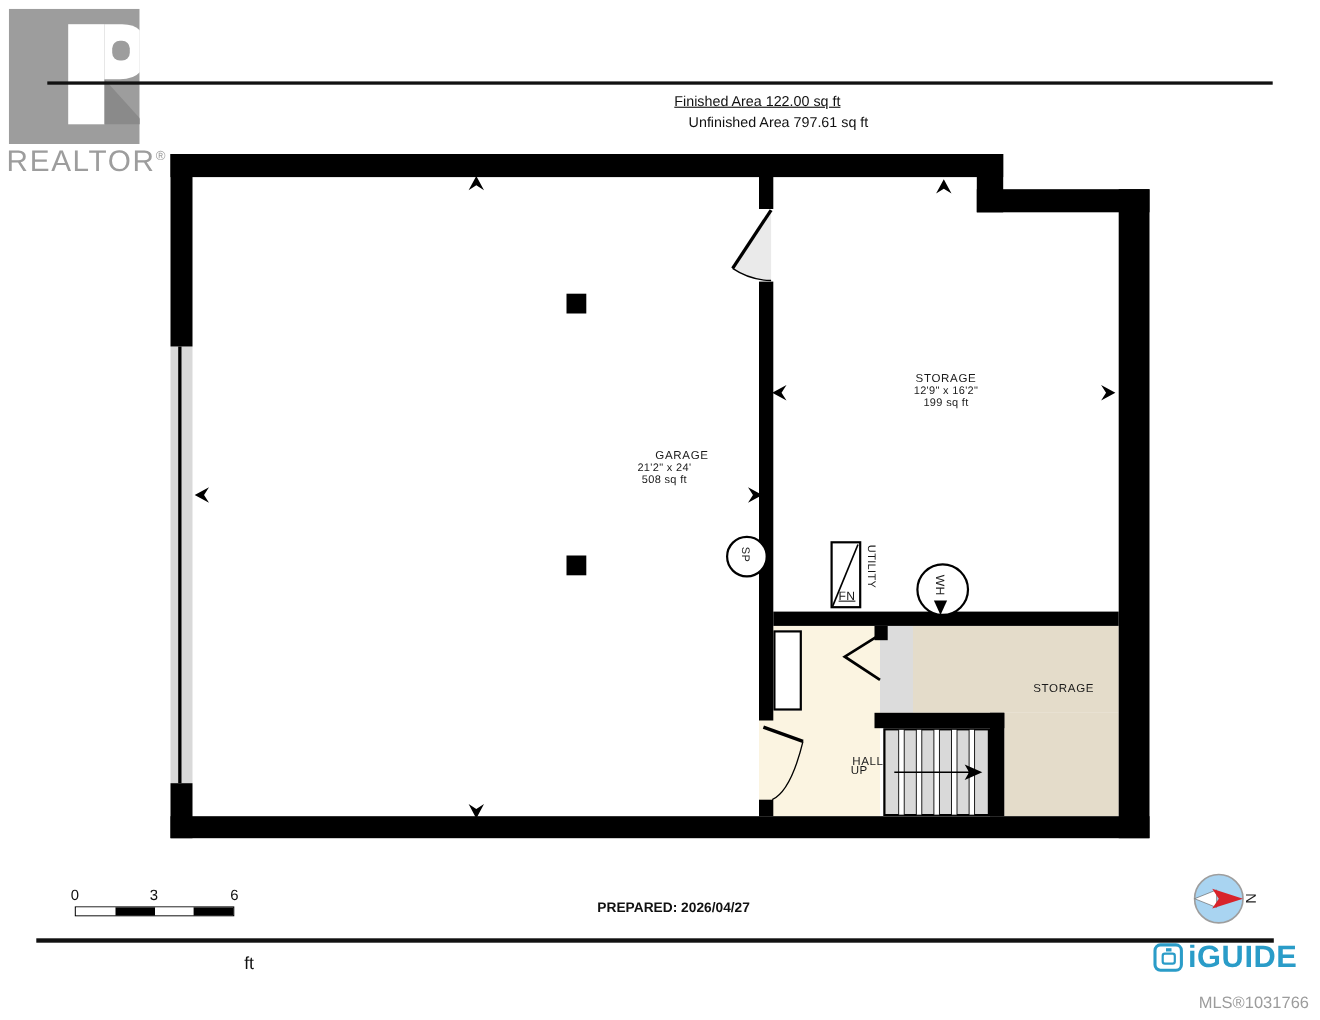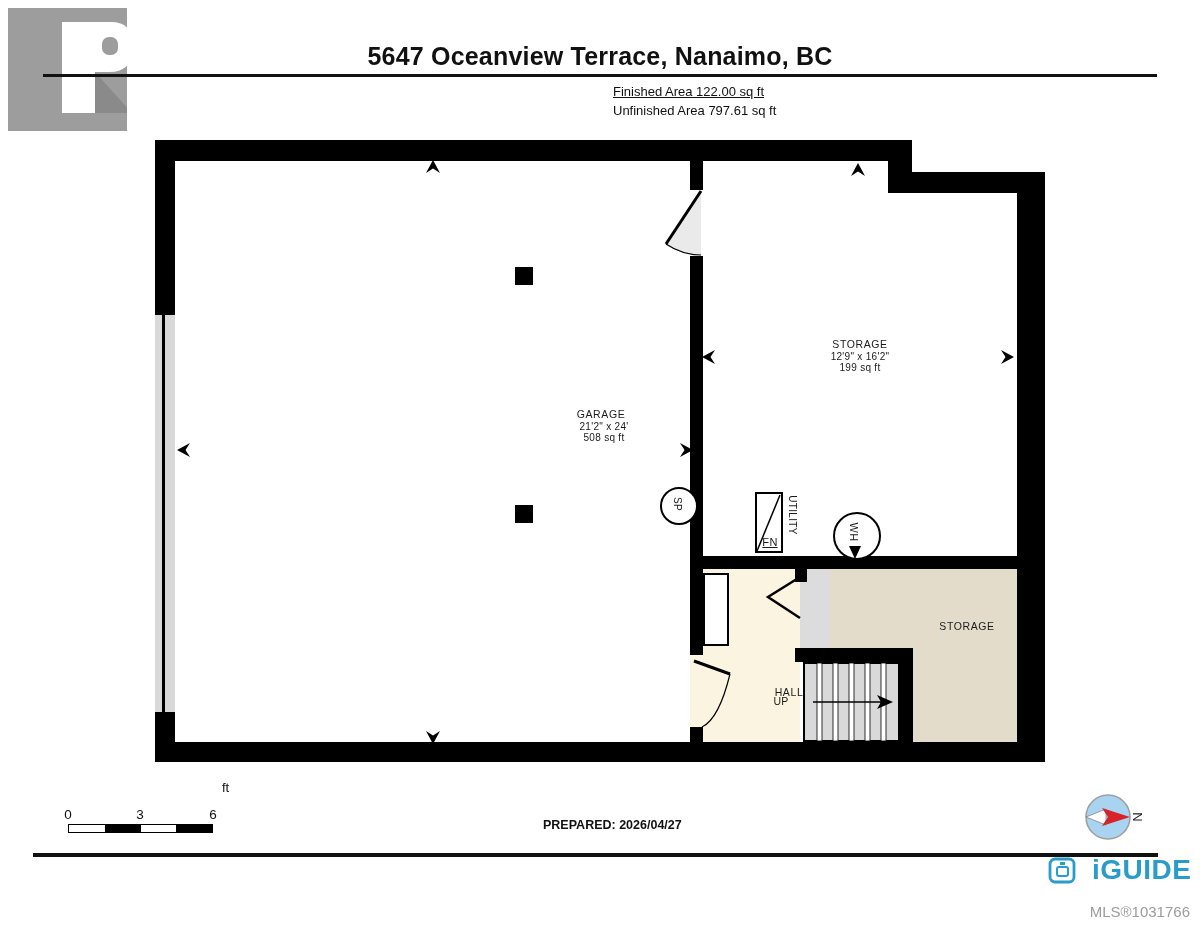--- a/index.html
+++ b/index.html
@@ -27,42 +27,42 @@
           border:2px solid #000;box-sizing:border-box;}
   .stairs{position:absolute;left:803px;top:662px;width:97px;height:80px;background:#D9D9D9;
           border:2px solid #000;box-sizing:border-box;}
   .scalebar{position:absolute;left:68px;top:824px;width:145px;height:9px;border:1px solid #000;
             box-sizing:border-box;display:flex;}
   .scalebar span{flex:1;}
   .scale-num{position:absolute;transform:translate(-50%,-50%);font-size:13.5px;}
   .prepared{position:absolute;left:543px;top:818px;font-size:12.5px;font-weight:bold;}
   .footer-bar{position:absolute;left:33px;top:853px;width:1125px;height:4px;background:#111;}
   .disclaimer{position:absolute;left:38px;top:860px;font-size:12px;color:#111;}
-  .iguide{position:absolute;left:1048px;top:854px;display:flex;align-items:center;gap:16px;}
+  .iguide{position:absolute;left:1048px;top:854px;display:flex;align-items:center;gap:4px;}
   .iguide-text{font-size:28px;font-weight:600;color:#2A9CC8;letter-spacing:.5px;}
   .mls{position:absolute;right:10px;top:903px;font-size:15px;color:#9C9C9C;}
   svg.overlay{position:absolute;left:0;top:0;pointer-events:none;}
 </style>
 </head>
 <body>
 
 <div id="stage">
 
   <svg class="abs" style="left:8px;top:8px;" width="119" height="123" viewBox="0 0 119 123">
     <rect x="0" y="0" width="119" height="123" fill="#9D9D9D"></rect>
     <rect x="54" y="14" width="33" height="91" fill="#fff"></rect>
     <path d="M87,14 L103,14 Q124,14 124,35 L124,42 Q124,64 101,64 L87,64 Z" fill="#fff"></path>
     <rect x="94" y="29" width="16" height="18" rx="7" fill="#9D9D9D"></rect>
     <path d="M87,64 L124,105 L87,105 Z" fill="#8A8A8A"></path>
   </svg>
+  <div class="realtor-text"><span>REALTOR</span><sup>®</sup></div>
 
-  <div class="title">5647 Oceanview Terrace, Nanaimo, BC</div>
   <div class="rule"></div>
   <div class="sub" style="top:84px;text-decoration:underline;">Finished Area 122.00 sq ft</div>
-  <div class="sub" style="top:103px;">Unfinished Area 797.61 sq ft</div>
+  <div class="sub" style="top:103px;margin-left:13px;">Unfinished Area 797.61 sq ft</div>
 
   <div class="abs" style="left:690px;top:569px;width:110px;height:173px;background:#FBF4E1;"></div>
   <div class="abs" style="left:800px;top:569px;width:217px;height:79px;background:#E4DCCA;"></div>
   <div class="abs" style="left:800px;top:569px;width:30px;height:79px;background:#DCDCDC;"></div>
   <div class="abs" style="left:913px;top:648px;width:104px;height:94px;background:#E4DCCA;"></div>
 
   <div class="abs" style="left:155px;top:315px;width:20px;height:397px;background:#D9D9D9;"></div>
   <div class="abs" style="left:162px;top:315px;width:3px;height:397px;background:#000;"></div>
 
   <div class="wall" style="left:155px;top:140px;width:20px;height:175px;"></div>
@@ -125,21 +125,21 @@
       <path d="M433,744 L426,731 L433,735.5 L440,731 Z"></path>
     </g>
 
     <g>
       <circle cx="1108" cy="817" r="22" fill="#A9D4F1" stroke="#9E9E9E" stroke-width="1.5"></circle>
       <path d="M1086,817 L1106,809 L1106,825 Z" fill="#fff" stroke="#666" stroke-width="0.6"></path>
       <path d="M1102,808 L1130,817 L1102,826 L1108,817 Z" fill="#D8232A"></path>
     </g>
   </svg>
 
-  <div class="lbl room-name" style="left:601px;top:414px;">GARAGE</div>
+  <div class="lbl room-name" style="left:620px;top:414px;">GARAGE</div>
   <div class="lbl" style="left:604px;top:426px;font-size:10px;">21'2" x 24'</div>
   <div class="lbl" style="left:604px;top:437px;font-size:10px;">508 sq ft</div>
 
   <div class="lbl room-name" style="left:860px;top:344px;">STORAGE</div>
   <div class="lbl" style="left:860px;top:356px;font-size:10px;">12'9" x 16'2"</div>
   <div class="lbl" style="left:860px;top:367px;font-size:10px;">199 sq ft</div>
 
   <div class="lbl room-name" style="left:967px;top:626px;">STORAGE</div>
   <div class="lbl room-name" style="left:789px;top:692px;">HALL</div>
   <div class="lbl" style="left:781px;top:701px;">UP</div>
@@ -150,21 +150,21 @@
 
   <div class="scale-num" style="left:68px;top:814px;">0</div>
   <div class="scale-num" style="left:140px;top:814px;">3</div>
   <div class="scale-num" style="left:213px;top:814px;">6</div>
   <div class="scalebar">
     <span style="background:#fff;"></span>
       <span style="background:#000;"></span>
     <span style="background:#fff;"></span>
       <span style="background:#000;"></span>
   </div>
-  <div class="abs" style="left:222px;top:780px;font-size:13px;">ft</div>
+  <div class="abs" style="left:222px;top:868px;font-size:16px;">ft</div>
 
   <div class="prepared">PREPARED: 2026/04/27</div>
   <div class="lbl" style="left:1137px;top:817px;font-size:13px;transform:translate(-50%,-50%) rotate(90deg);">N</div>
 
   <div class="footer-bar"></div>
 
   <div class="iguide">
     <svg width="28" height="28" viewBox="0 0 28 28">
       <rect x="2" y="3" width="24" height="23" rx="5" fill="none" stroke="#2A9CC8" stroke-width="2.8"></rect>
       <rect x="12" y="6" width="5" height="3" fill="#2A9CC8"></rect>

